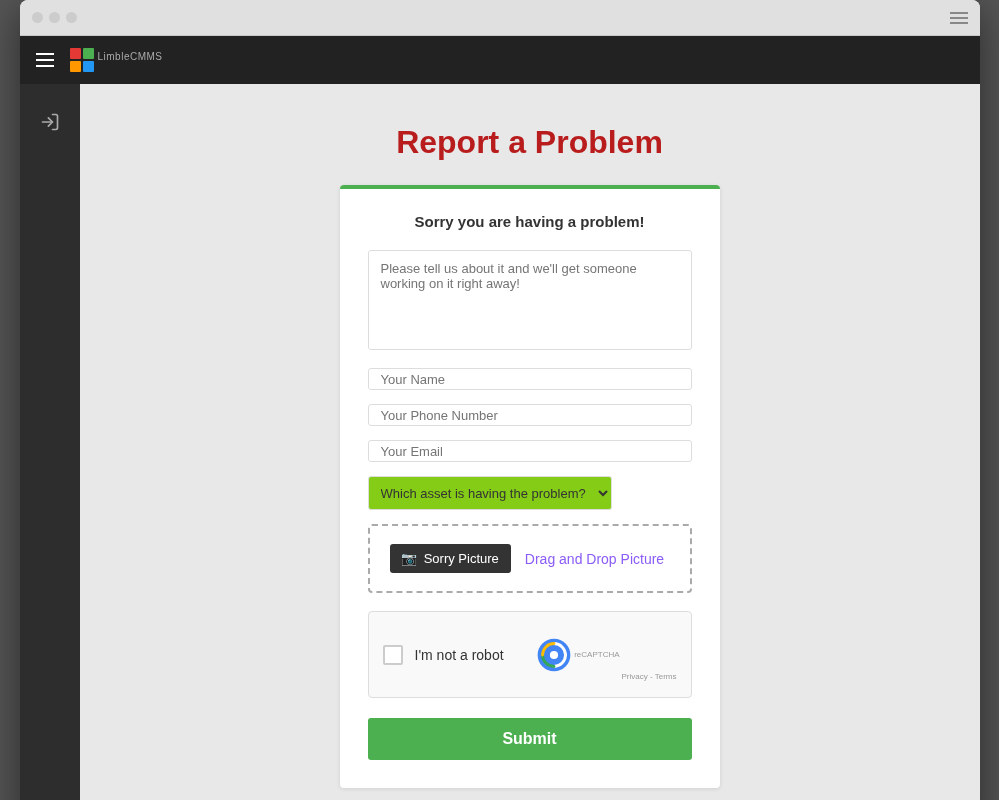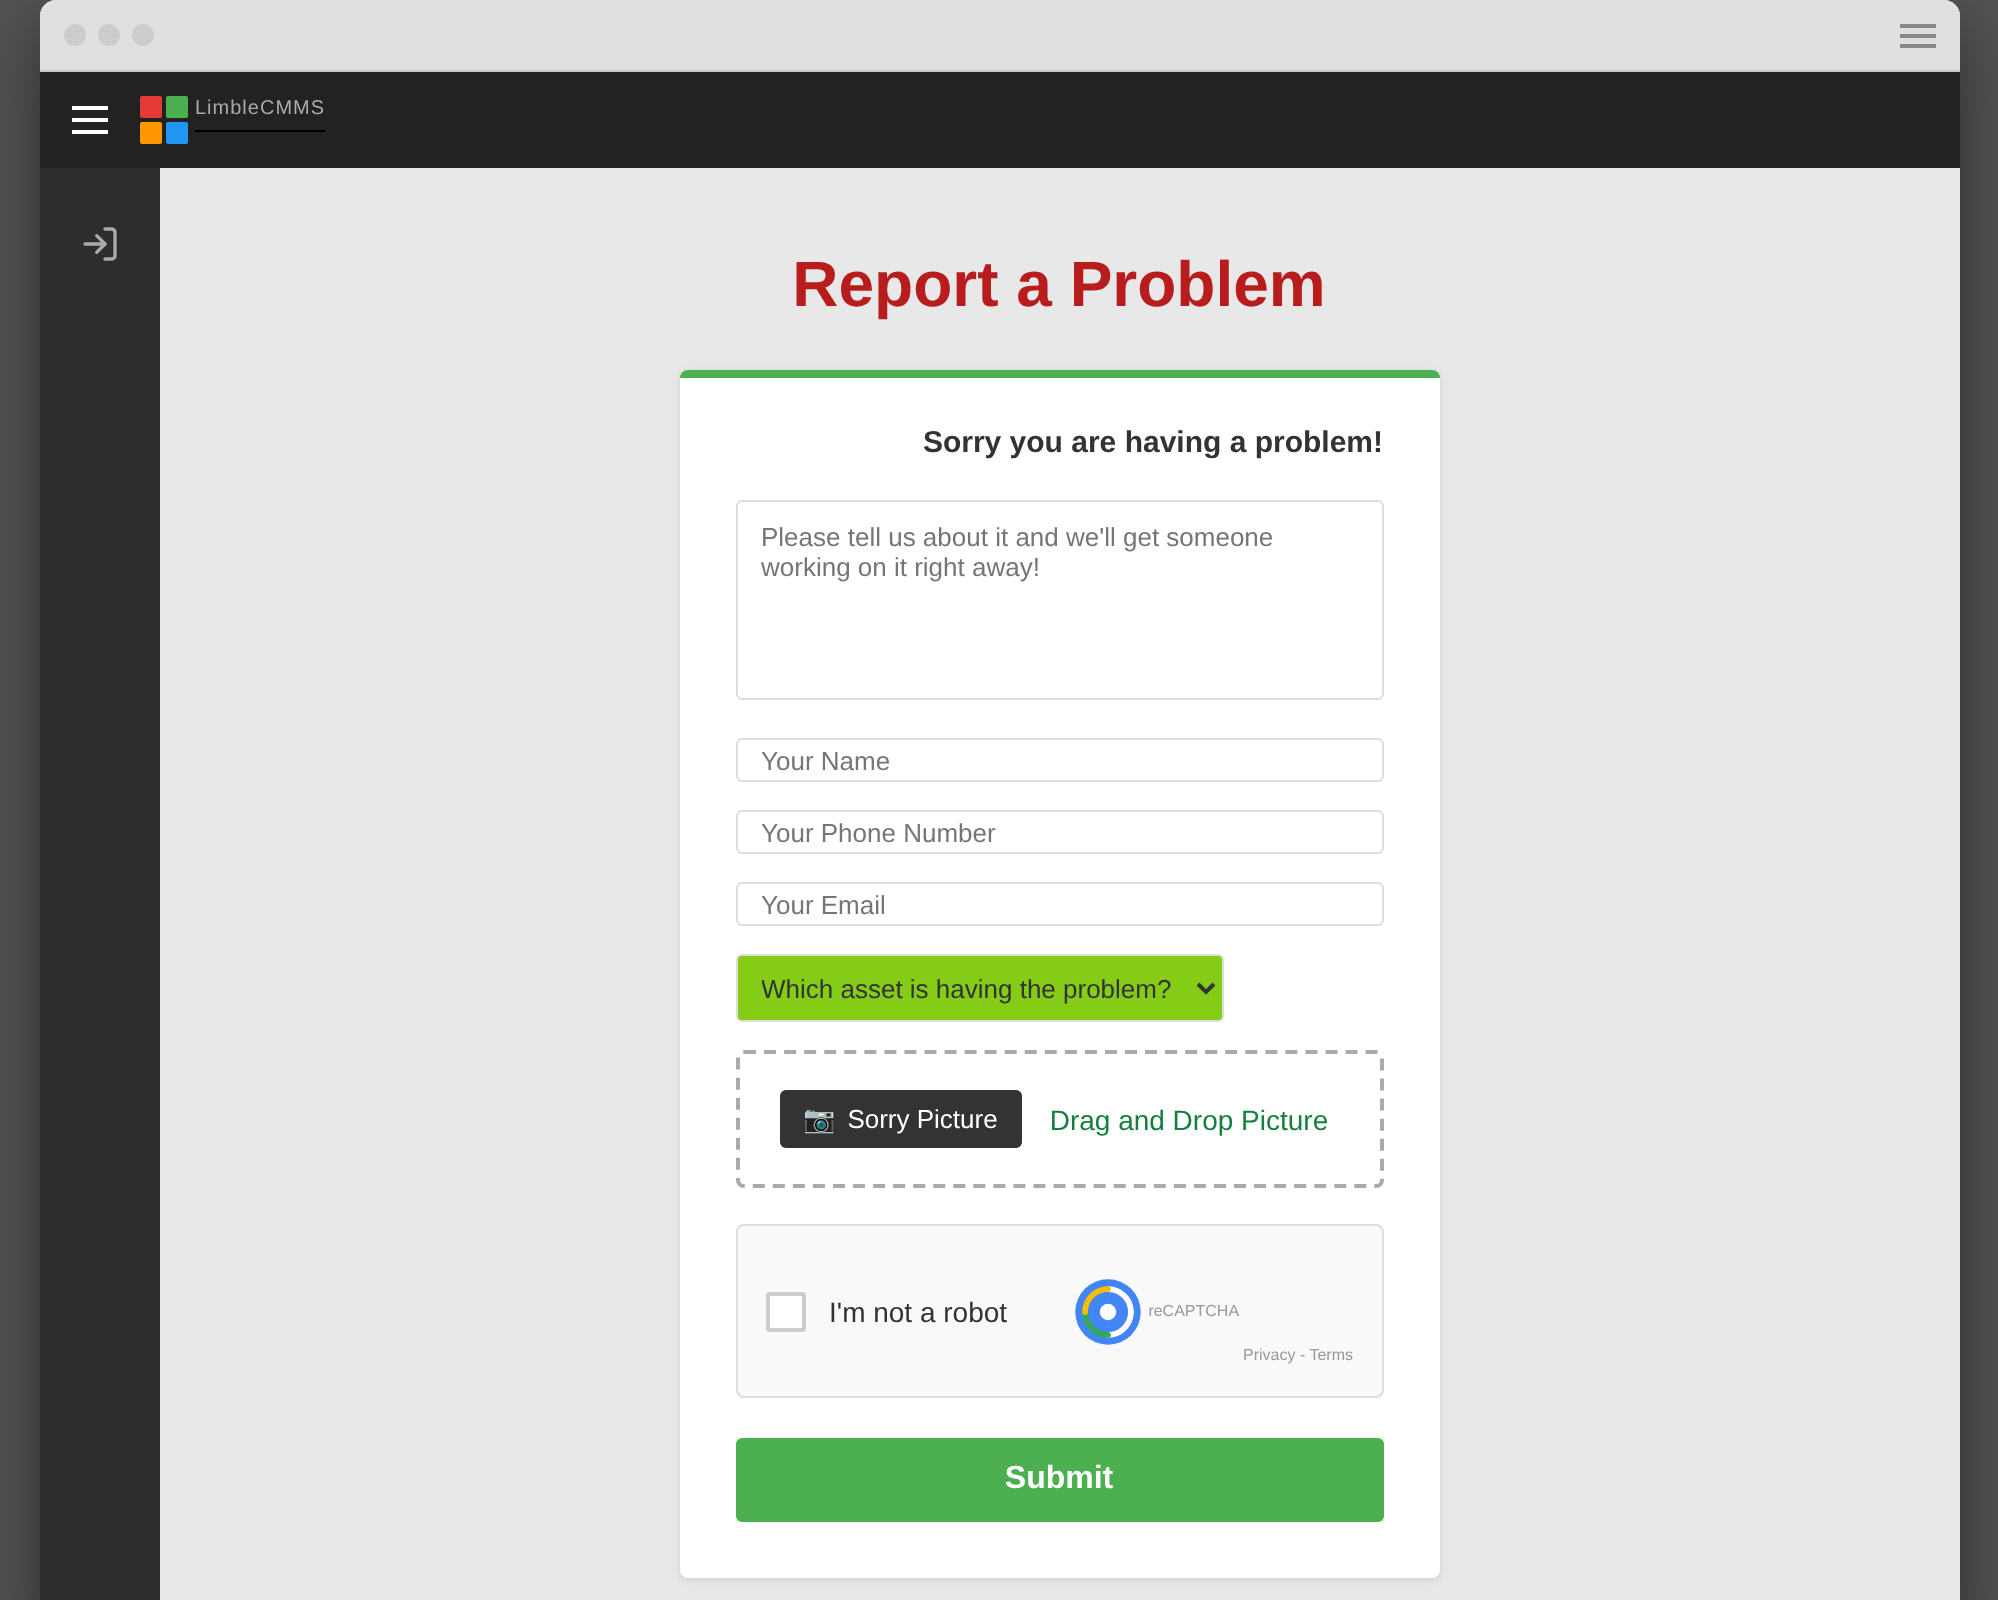--- a/index.html
+++ b/index.html
@@ -86,23 +86,22 @@
 
     .nav-hamburger span {
       display: block;
       width: 18px;
       height: 2px;
       background: #fff;
     }
 
     .nav-logo {
       display: flex;
-      align-items: flex-start;
+      align-items: flex-end;
       gap: 4px;
-      text-decoration: underline;
     }
 
     .logo-icon {
       width: 24px;
       height: 24px;
     }
 
     .logo-text {
       color: #fff;
       font-size: 18px;
@@ -175,21 +174,21 @@
     .form-card-top-border {
       height: 4px;
       background: #4caf50;
     }
 
     .form-card-body {
       padding: 24px 28px 28px;
     }
 
     .form-subtitle {
-      text-align: right;
+      text-align: center;
       font-size: 15px;
       font-weight: 600;
       color: #333;
       margin-bottom: 20px;
     }
 
     .form-textarea {
       width: 100%;
       height: 100px;
       border: 1px solid #ddd;
@@ -255,21 +254,21 @@
       white-space: nowrap;
       font-family: inherit;
     }
 
     .attach-btn-icon {
       font-size: 13px;
     }
 
     .drag-drop-text {
       font-size: 14px;
-      color: #15803d;
+      color: #8b5cf6;
     }
 
     .recaptcha-box {
       border: 1px solid #ddd;
       border-radius: 4px;
       padding: 16px 14px;
       display: flex;
       align-items: center;
       justify-content: space-between;
       margin-bottom: 20px;

